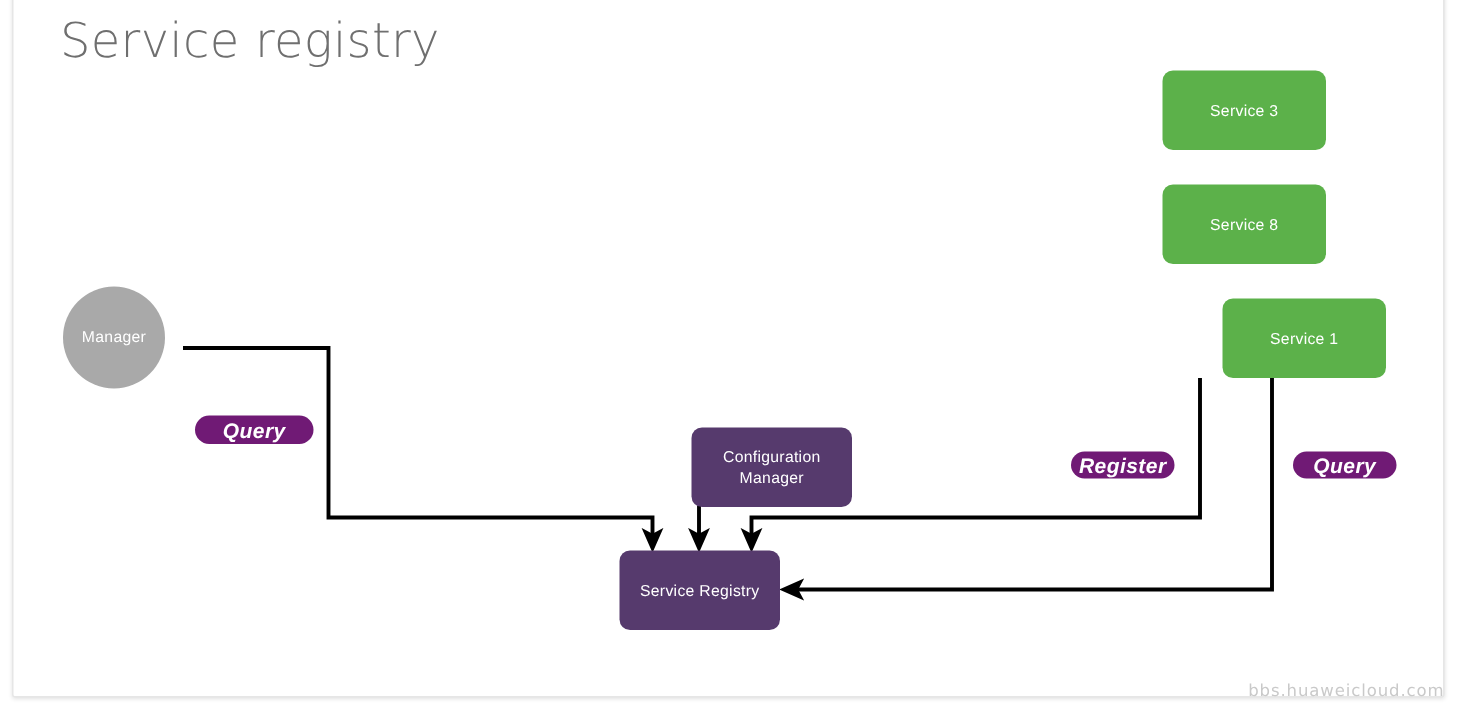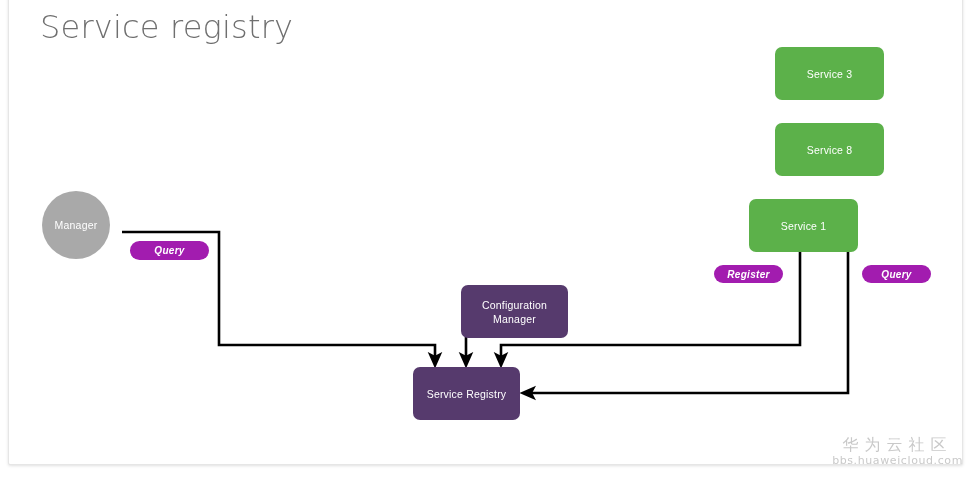--- a/index.html
+++ b/index.html
@@ -68,38 +68,39 @@
     height: 53px;
   }
   .node-circle {
     background: #a9a9a9;
     border-radius: 50%;
     width: 68px;
     height: 68px;
   }
   #service3 { left: 775px; top: 47px; }
   #service2 { left: 775px; top: 123px; }
-  #service1 { left: 749px; top: 199px; }
+  #service1 { left: 815px; top: 199px; }
   #config-manager { left: 413px; top: 285px; margin-left: 48px; }
   #service-registry { left: 413px; top: 367px; }
   #client { left: 42px; top: 191px; }
 
   .pill {
     position: absolute;
-    background: #a21caf;
+    background: #701a75;
     border-radius: 999px;
     color: #ffffff;
-    font-size: 10px;
+    font-size: 14px;
     font-weight: bold;
     font-style: italic;
     display: flex;
     align-items: center;
     justify-content: center;
     letter-spacing: 0.3px;
     box-sizing: border-box;
+    margin-top: 36px;
   }
   #pill-query-client { left: 130px; top: 241px; width: 79px; height: 19px; }
   #pill-register     { left: 714px; top: 265px; width: 69px; height: 18px; }
   #pill-query-s1     { left: 862px; top: 265px; width: 69px; height: 18px; }
 
   svg.edges {
     position: absolute;
     left: 0;
     top: 0;
     width: 975px;
@@ -186,17 +187,16 @@
     <span>Service Registry</span>
   </div>
 
   <div class="pill" id="pill-query-client">Query</div>
 
   <div class="pill" id="pill-register">Register</div>
 
   <div class="pill" id="pill-query-s1">Query</div>
 
   <div class="watermark">
-    <div class="wm-cn">华为云社区</div>
     <div class="wm-url">bbs.huaweicloud.com</div>
   </div>
 
 </div>
 
 </body></html>

